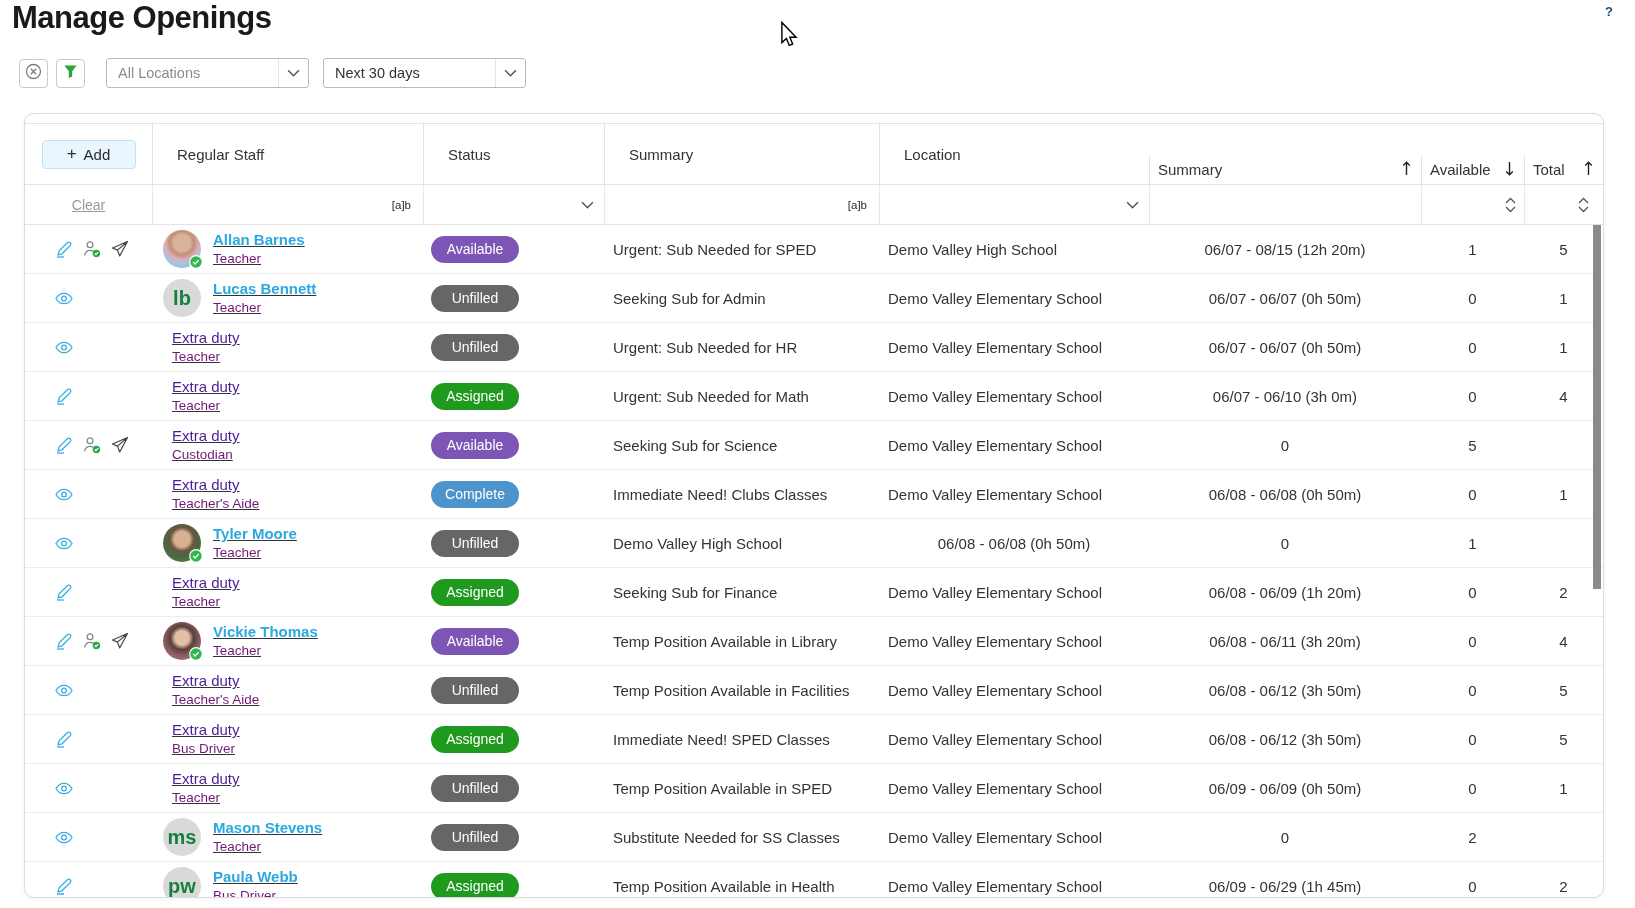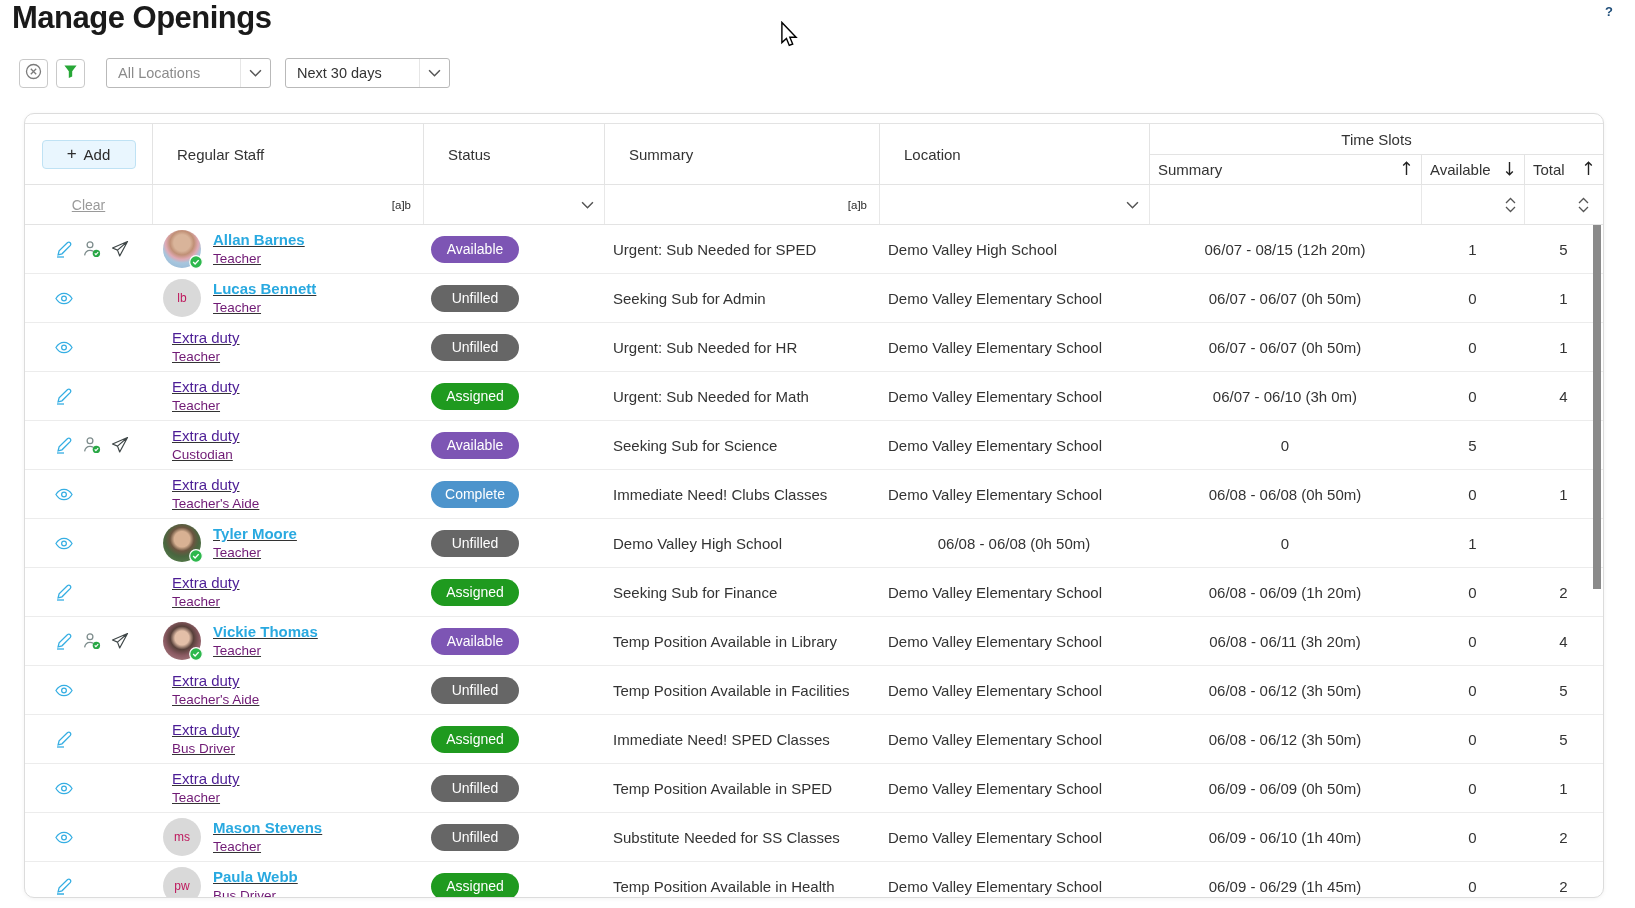--- a/index.html
+++ b/index.html
@@ -5,21 +5,21 @@
   * { box-sizing: border-box; margin: 0; padding: 0; }
   html,body { width:1635px; height:908px; background:#fff; font-family:"Liberation Sans", sans-serif; color:#333; overflow:hidden; }
 
   .page-title { position:absolute; left:12px; top:0px; font-size:31px; font-weight:700; color:#1a1a1a; letter-spacing:-0.5px; }
   .help-q { position:absolute; right:22px; top:4px; font-size:13px; font-weight:700; color:#1f4e79; cursor:pointer; }
 
   
   .toolbar { position:absolute; left:19px; top:58px; height:30px; display:flex; align-items:center; }
   .tb-btn { width:29px; height:29px; border:1px solid #c9c9c9; border-radius:4px; background:#fff; display:flex; align-items:center; justify-content:center; margin-right:8px; cursor:pointer; }
   .tb-btn + .tb-btn { margin-right:0; }
-  .tb-sel { height:30px; width:165px; border:1px solid #b9b9b9; border-radius:3px; background:#fff; display:flex; align-items:center; position:relative; cursor:pointer; }
+  .tb-sel { height:30px; width:203px; border:1px solid #b9b9b9; border-radius:3px; background:#fff; display:flex; align-items:center; position:relative; cursor:pointer; }
   .tb-sel .txt { padding-left:11px; font-size:14.5px; }
   .tb-sel .txt.ph { color:#8b8b8b; }
   .tb-sel .chv { position:absolute; right:0; top:0; width:30px; height:28px; display:flex; align-items:center; justify-content:center; border-left:1px solid #e6e6e6; }
   .sel-loc { margin-left:21px; }
   .sel-range { margin-left:14px; }
 
   
   .grid-box { position:absolute; left:24px; top:113px; width:1580px; height:785px; background:#fff; border:1px solid #dcdcdc; border-radius:10px; box-shadow:0 1px 4px rgba(0,0,0,.05); overflow:hidden; }
   .gcols { display:grid; grid-template-columns:127px 271px 181px 275px 270px 272px 103px 1fr; }
 
@@ -42,21 +42,21 @@
 
   
   .g-rows { position:relative; }
   .row { height:49px; border-bottom:1px solid #ececec; align-items:center; }
   .cell { display:flex; align-items:center; height:100%; font-size:15px; color:#333; }
   .cell.actions { padding-left:30px; gap:10px; }
   .act { width:18px; height:18px; display:flex; align-items:center; justify-content:center; cursor:pointer; }
   .cell.staff { padding-left:11px; }
   .cell.staff.noav { padding-left:20px; }
   .avatar { width:38px; height:38px; border-radius:50%; margin-right:12px; position:relative; flex:0 0 38px; }
-  .avatar.init { background:#d9d9d9; display:flex; align-items:center; justify-content:center; font-size:12px; font-weight:400; color:#be185d; }
+  .avatar.init { background:#d9d9d9; display:flex; align-items:center; justify-content:center; font-size:20px; font-weight:700; color:#15803d; }
   .photo-allan { background:radial-gradient(circle at 50% 34%, #d9b49a 0 26%, #c09076 38%, #e0a9b4 52%, #a7c6de 64%, #8fb3d2 100%); }
   .photo-tyler { background:radial-gradient(circle at 50% 40%, #d8b193 0 26%, #6b5540 40%, #49663f 58%, #5d8a52 100%); }
   .photo-vickie { background:radial-gradient(circle at 50% 42%, #e3bfa8 0 24%, #57403a 40%, #8a5a62 60%, #b98f93 100%); }
   .badge { position:absolute; right:-2px; bottom:-1px; width:14px; height:14px; }
   .who { display:flex; flex-direction:column; line-height:1.3;text-decoration:underline; }
   .nm { font-size:15px; color:#4c1d95; }
   .nm.link { color:#29a9e0; font-weight:700; cursor:pointer; }
   .rl { font-size:13.5px; color:#701a75; }
   .cell.status { padding-left:8px; }
   .pill { min-width:88px; height:27px; line-height:27px; border-radius:14px; color:#fff; font-size:14px; text-align:center; padding:0 14px; }
@@ -113,21 +113,20 @@
     <div class="hc">
       <div class="add-btn">
         <span class="plus">+</span>
         <span>Add</span>
       </div>
     </div>
     <div class="hc">Regular Staff</div>
     <div class="hc">Status</div>
     <div class="hc">Summary</div>
     <div class="hc">Location</div>
-    <div class="ts-group">Time Slots</div>
     <div class="sc" style="grid-column:6">
       <span>Summary</span>
       <span><svg width="9" height="15" viewBox="0 0 9 15">
             <path d="M4.5 14V1.5M1.2 4.5L4.5 1.2l3.3 3.3" fill="none" stroke="#222" stroke-width="1.4"></path>
           </svg></span>
     </div>
     <div class="sc" style="grid-column:7">
       <span>Available</span>
       <span><svg width="9" height="15" viewBox="0 0 9 15">
             <path d="M4.5 1v12.5M1.2 10.5l3.3 3.3 3.3-3.3" fill="none" stroke="#222" stroke-width="1.4"></path>
@@ -555,21 +554,20 @@
       <span class="who">
         <span class="nm link">Mason Stevens</span>
         <span class="rl">Teacher</span>
       </span>
     </div>
     <div class="cell status">
           <span class="pill" style="background: rgb(102, 102, 102);">Unfilled</span>
         </div>
     <div class="cell pad">Substitute Needed for SS Classes</div>
     <div class="cell pad">Demo Valley Elementary School</div>
-    <div class="cell ctr">06/09 - 06/10 (1h 40m)</div>
     <div class="cell ctr">0</div>
     <div class="cell ctr">2</div>
   </div>
       <div class="gcols row" style="display:grid;">
     <div class="cell actions">
           <span class="act">
             <svg width="18" height="18" viewBox="0 0 18 18">
               <path d="M12.6 2.6a2 2 0 0 1 2.8 2.8L7 13.8l-3.9 1 1-3.9z" fill="none" stroke="#35aee3" stroke-width="1.3"></path>
               <path d="M2 17h7" stroke="#35aee3" stroke-width="1.3"></path>
             </svg>

